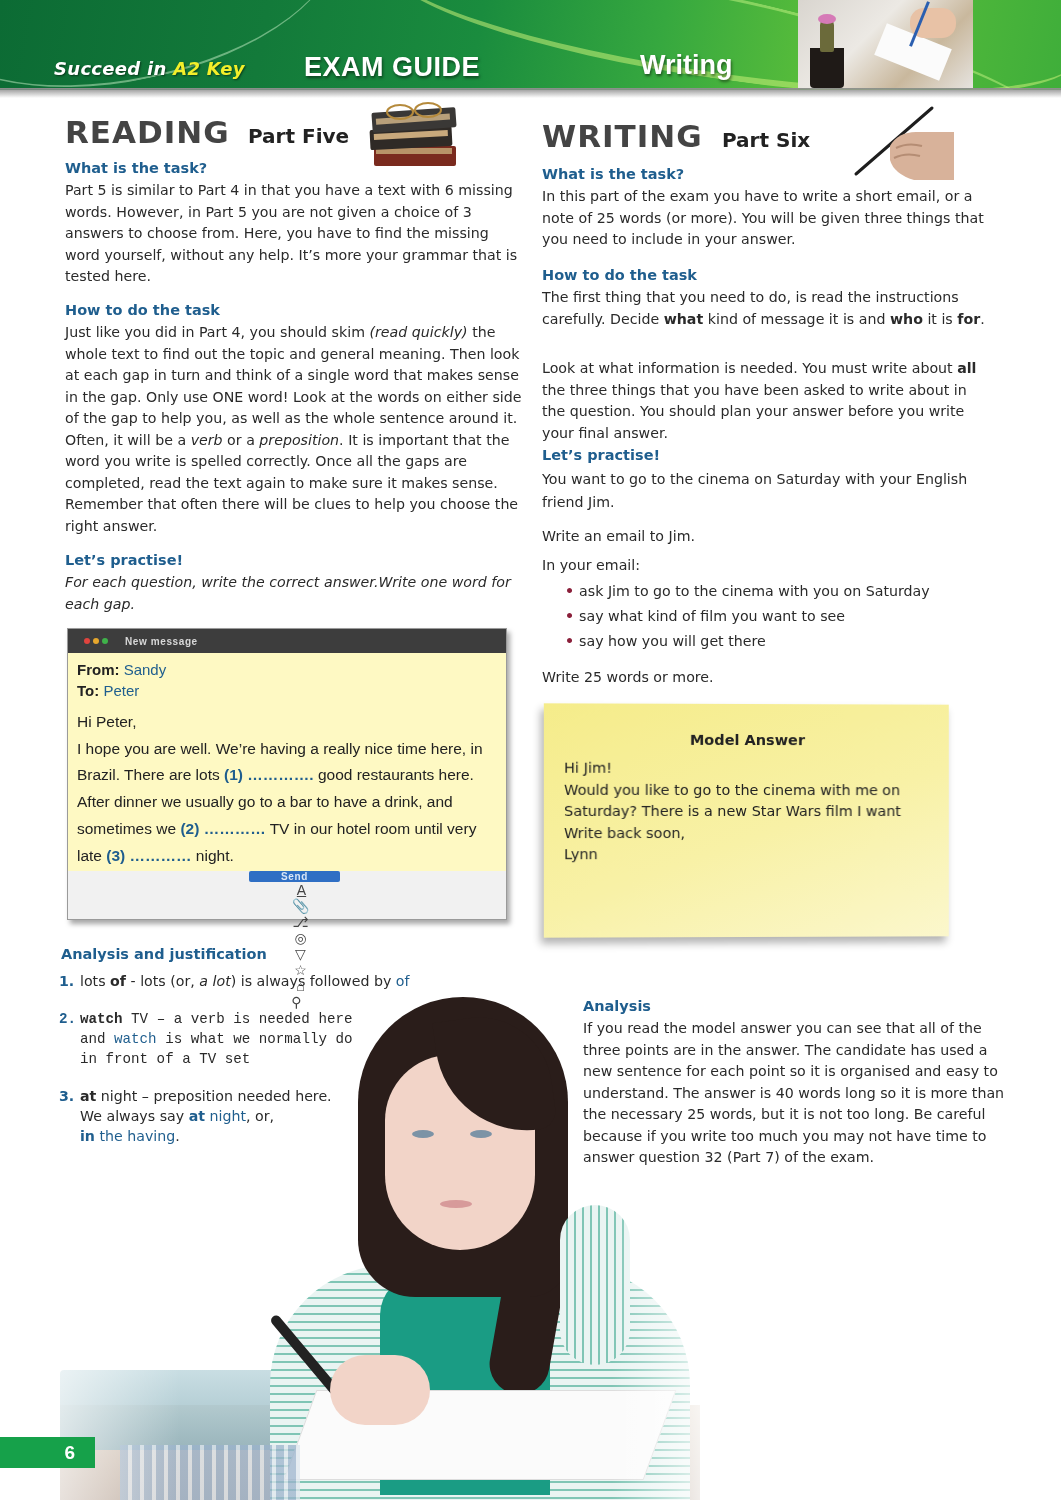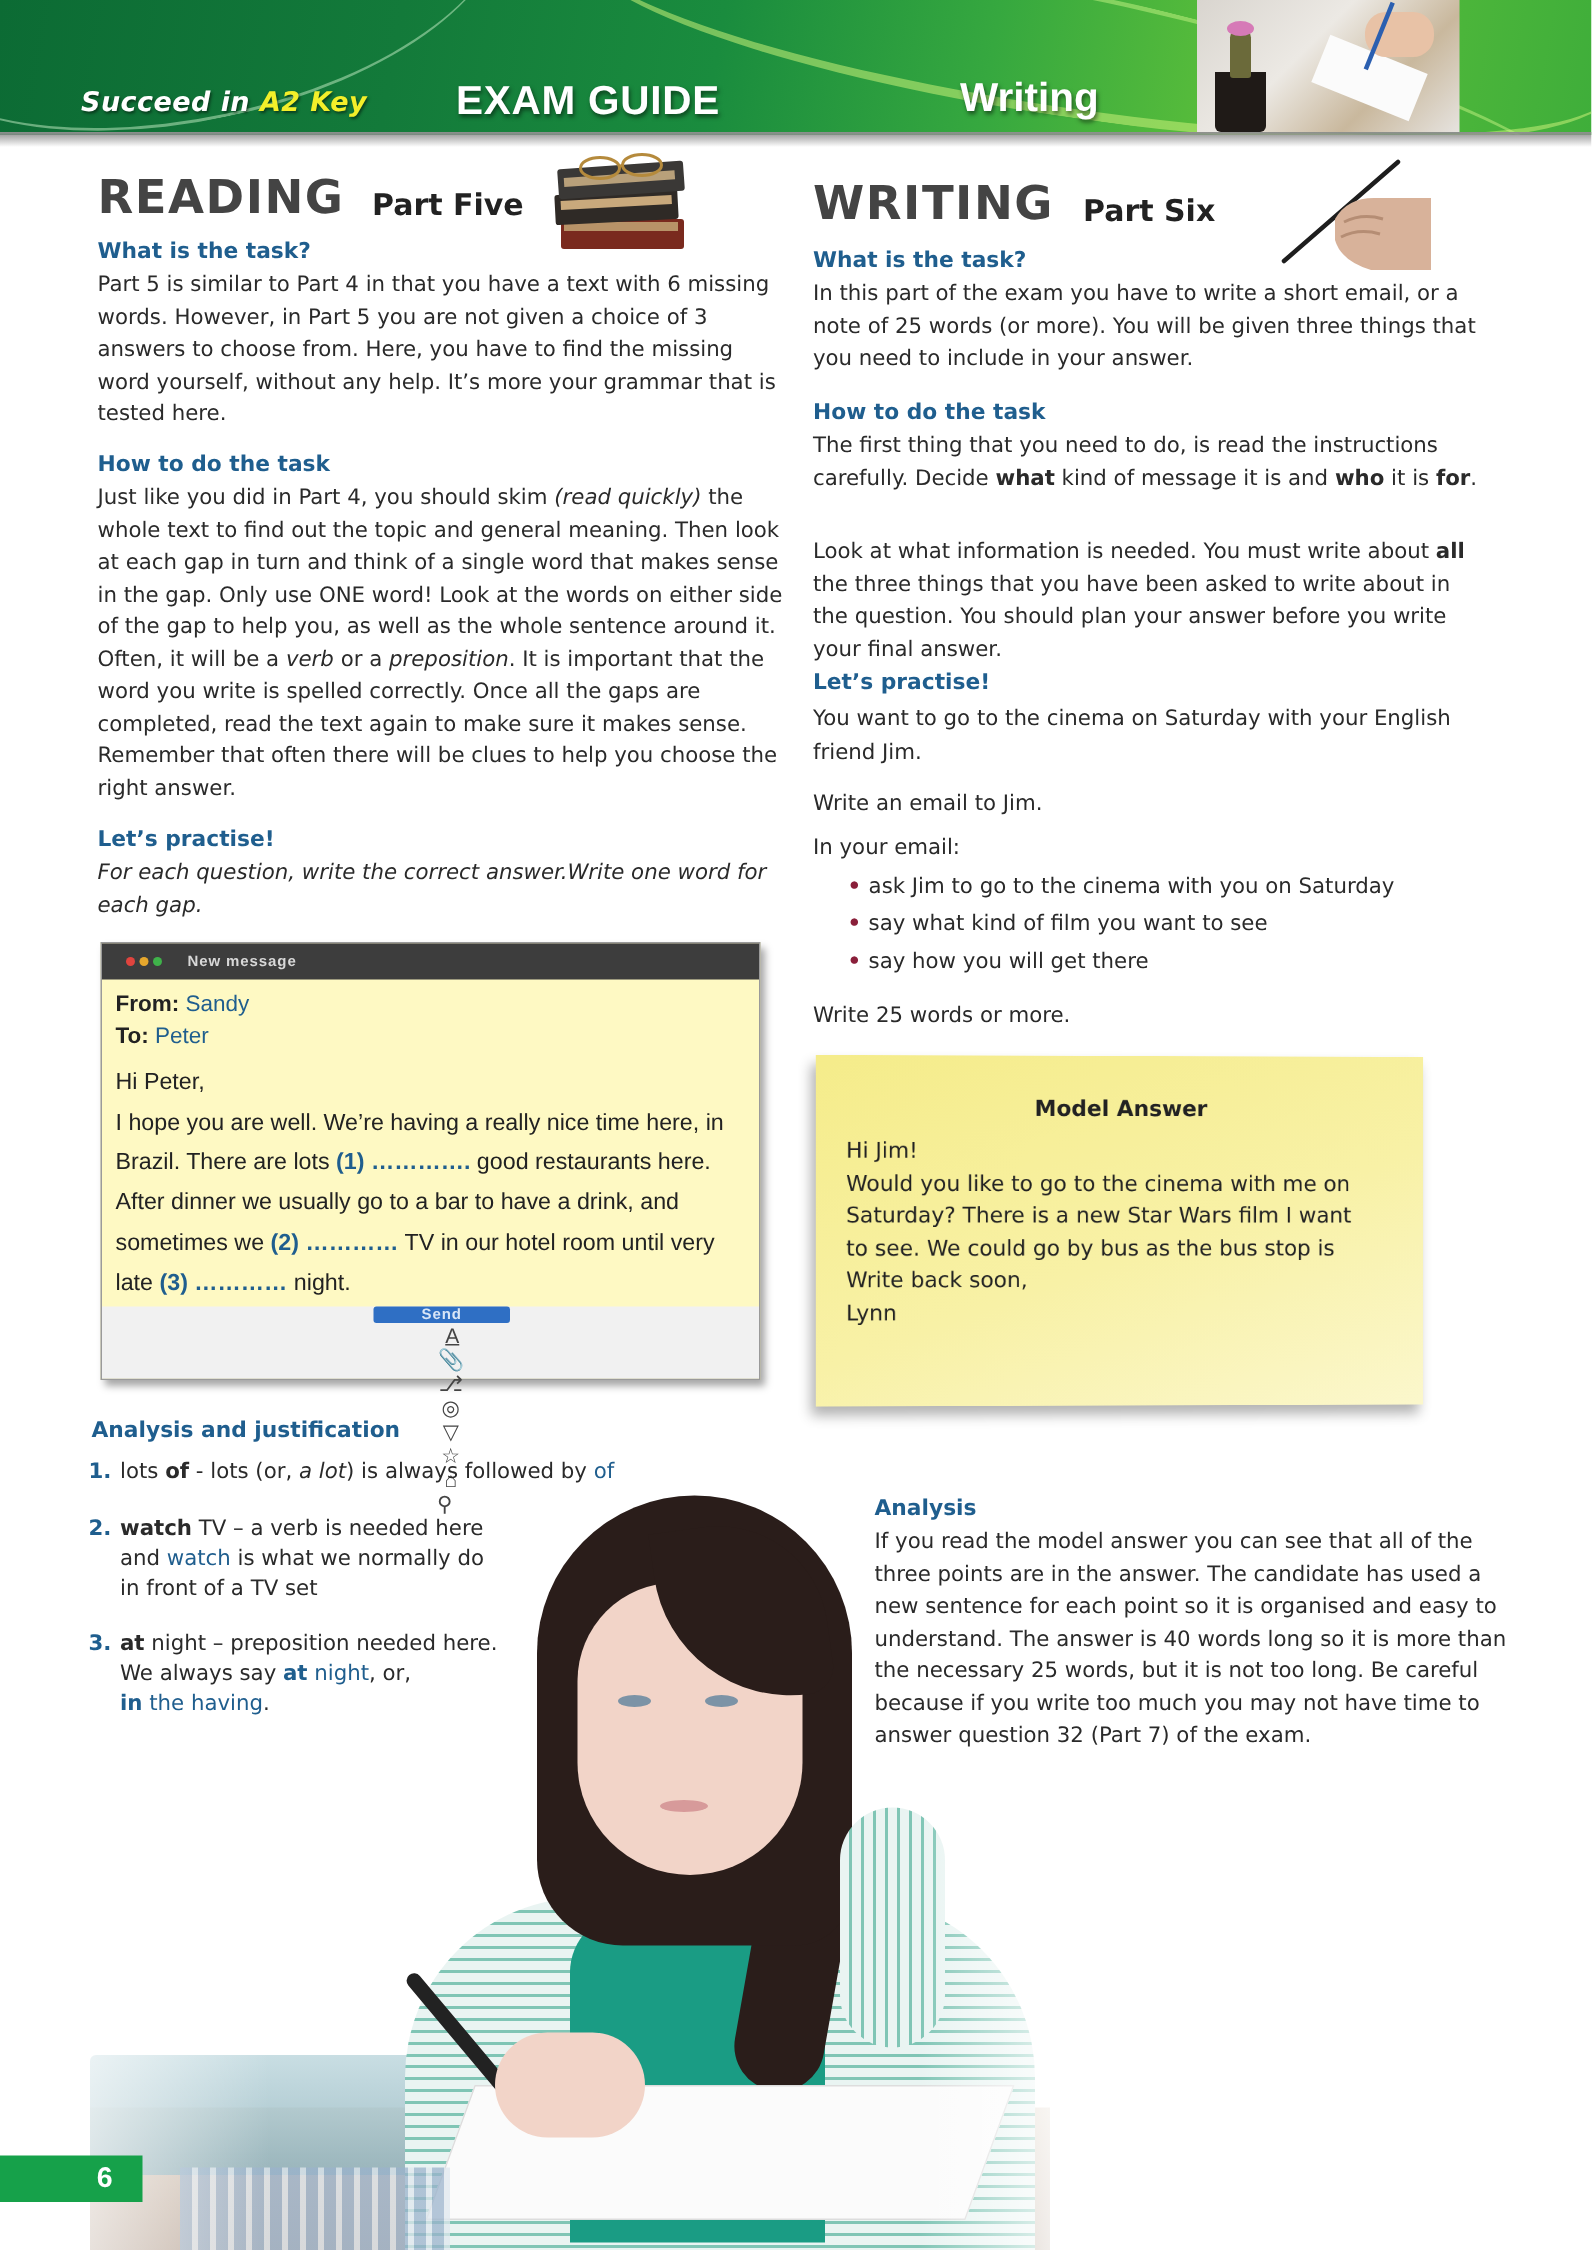--- a/index.html
+++ b/index.html
@@ -282,21 +282,21 @@
   <div class="calc"></div>
   <div class="fade"></div>
 </div>
 
 <div class="subhead aj-h">Analysis and justification</div>
 
 <div class="body-text aj-item" style="top:971px; width:400px;">
   <span class="num">1.</span><span>lots </span><span class="bold">of</span><span> - lots (or, </span><span class="ital">a lot</span><span>) is always followed by </span><span class="blue">of</span>
 </div>
 
-<div class="body-text aj-item" style="top:1009px; line-height:20px;">
+<div class="body-text aj-item" style="top:1009px; line-height:20px;font-family:Liberation Mono, monospace;">
   <span class="num">2.</span><span class="cont"><span class="bold">watch</span><span> TV – a verb is needed here</span><br><span>and </span><span class="blue">watch</span><span> is what we normally do</span><br><span>in front of a TV set</span></span>
 </div>
 
 <div class="body-text aj-item" style="top:1086px; line-height:20px;">
   <span class="num">3.</span><span class="cont"><span class="bold">at</span><span> night – preposition needed here.</span><br><span>We always say </span><span class="blue bold">at</span><span class="blue"> night</span><span>, or,</span><br><span class="blue bold">in</span><span class="blue"> the having</span><span>.</span></span>
 </div>
 
 <div class="big-title writing-title">WRITING</div>
 <div class="part-title writing-part">Part Six</div>
 <svg class="pen-hand-icon" viewBox="0 0 110 78">
@@ -323,21 +323,20 @@
   <li><span class="bdot">•</span><span>say how you will get there</span></li>
 </ul>
 <p class="body-text w-prac-p4">Write 25 words or more.</p>
 
 <div class="sticky">
   <div class="head">Model Answer</div>
   <div class="letter">
     <div>Hi Jim!</div>
     <div>Would you like to go to the cinema with me on</div>
     <div>Saturday? There is a new Star Wars film I want</div>
-    <div>to see. We could go by bus as the bus stop is</div>
     <div>Write back soon,</div>
     <div>Lynn</div>
   </div>
 </div>
 
 <div class="subhead an-h">Analysis</div>
 <p class="body-text an-p">If you read the model answer you can see that all of the three points are in the answer. The candidate has used a new sentence for each point so it is organised and easy to understand. The answer is 40 words long so it is more than the necessary 25 words, but it is not too long. Be careful because if you write too much you may not have time to answer question 32 (Part 7) of the exam.</p>
 
 <div class="page-num">6</div>
 

